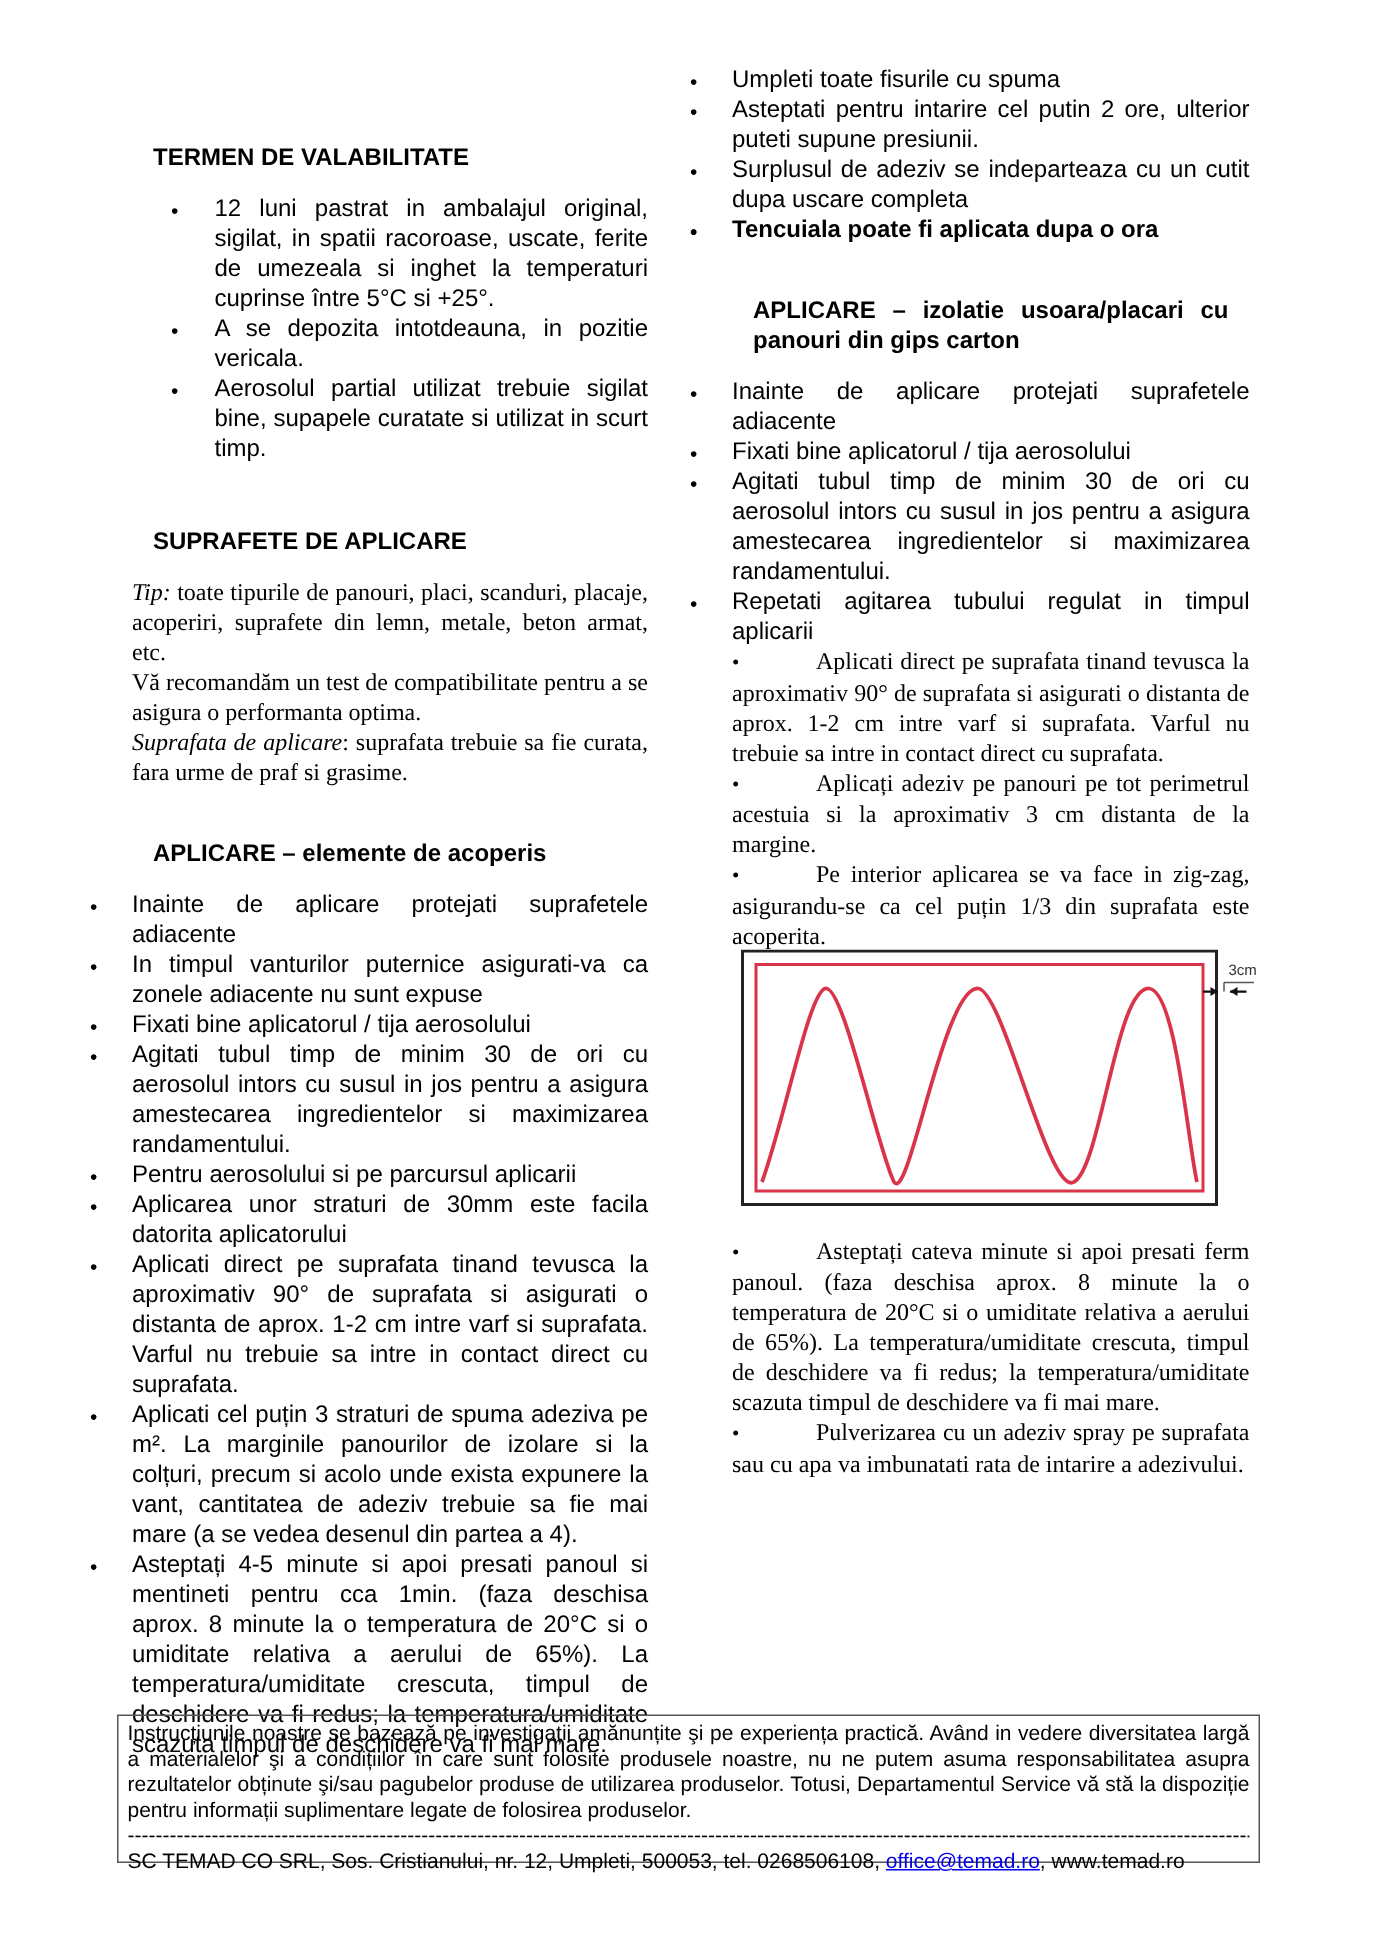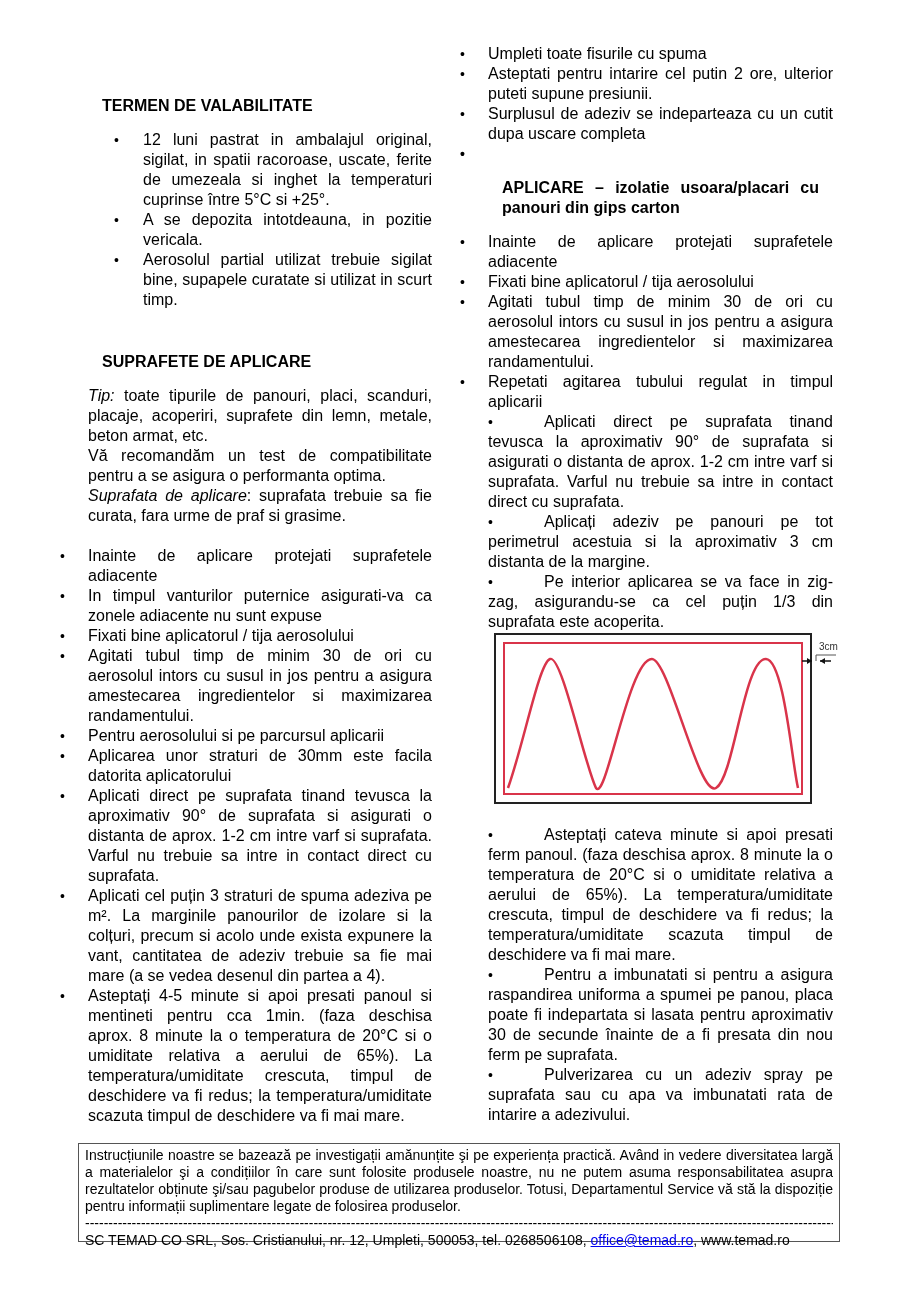--- a/index.html
+++ b/index.html
@@ -2,21 +2,21 @@
 <html><head>
 <meta charset="utf-8">
 <style>
   html, body { margin: 0; padding: 0; background: #ffffff; }
   body { width: 920px; height: 1300px; position: relative; overflow: hidden;
          font-family: "Liberation Sans", sans-serif; color: #000; }
   .col { position: absolute; font-size: 16px; line-height: 20px; text-align: justify; }
   .col-left { left: 88px; top: 82px; width: 344px; }
   .col-right { left: 488px; top: 44px; width: 345px; }
   .h { font-weight: bold; margin: 14px; text-align: left; }
-  .p { margin: 0; }
+  .p { margin: 0; font-family: Liberation Serif, serif; }
   .gap { height: 20px; }
   ul { margin: 0; padding: 0; list-style: none; }
   li { position: relative; margin: 0; }
   
   .ind li { padding-left: 55px; }
   .ind li .b { position: absolute; left: 26px; top: 0; }
   
   .out li { padding-left: 0; }
   .out li .b { position: absolute; left: -28px; top: 0; }
   
@@ -40,39 +40,40 @@
     <li><span class="b">•</span><span>A se depozita intotdeauna, in pozitie vericala.</span></li>
     <li><span class="b">•</span><span>Aerosolul partial utilizat trebuie sigilat bine, supapele curatate si utilizat in scurt timp.</span></li>
   </ul>
   <div class="gap"></div>
   <div class="gap" style="height:8px"></div>
   <p class="h">SUPRAFETE DE APLICARE</p>
   <p class="p"><em>Tip:</em><span> toate tipurile de panouri, placi, scanduri, placaje, acoperiri, suprafete din lemn, metale, beton armat, etc.</span></p>
   <p class="p">Vă recomandăm un test de compatibilitate pentru a se asigura o performanta optima.</p>
   <p class="p"><em>Suprafata de aplicare</em><span>: suprafata trebuie sa fie curata, fara urme de praf si grasime.</span></p>
   <div class="gap"></div>
+  <p class="h">APLICARE – elemente de acoperis</p>
   <ul class="out">
     <li><span class="b">•</span><span>Inainte de aplicare protejati suprafetele adiacente</span></li>
     <li><span class="b">•</span><span>In timpul vanturilor puternice asigurati-va ca zonele adiacente nu sunt expuse</span></li>
     <li><span class="b">•</span><span>Fixati bine aplicatorul / tija aerosolului</span></li>
     <li><span class="b">•</span><span>Agitati tubul timp de minim 30 de ori cu aerosolul intors cu susul in jos pentru a asigura amestecarea ingredientelor si maximizarea randamentului.</span></li>
     <li><span class="b">•</span><span>Pentru aerosolului si pe parcursul aplicarii</span></li>
     <li><span class="b">•</span><span>Aplicarea unor straturi de 30mm este facila datorita aplicatorului</span></li>
     <li><span class="b">•</span><span>Aplicati direct pe suprafata tinand tevusca la aproximativ 90° de suprafata si asigurati o distanta de aprox. 1-2 cm intre varf si suprafata. Varful nu trebuie sa intre in contact direct cu suprafata.</span></li>
     <li><span class="b">•</span><span>Aplicati cel puțin 3 straturi de spuma adeziva pe m². La marginile panourilor de izolare si la colțuri, precum si acolo unde exista expunere la vant, cantitatea de adeziv trebuie sa fie mai mare (a se vedea desenul din  partea a 4).</span></li>
     <li><span class="b">•</span><span>Asteptați 4-5 minute si apoi presati panoul si mentineti pentru cca 1min. (faza deschisa aprox. 8 minute la o temperatura de 20°C si o umiditate relativa a aerului de 65%). La temperatura/umiditate crescuta, timpul de deschidere va fi redus; la temperatura/umiditate scazuta timpul de deschidere va fi mai mare.</span></li>
   </ul>
 </div>
 
 <div class="col col-right">
   <ul class="out">
     <li><span class="b">•</span><span>Umpleti toate fisurile cu spuma</span></li>
     <li><span class="b">•</span><span>Asteptati pentru intarire cel putin 2 ore, ulterior puteti supune presiunii.</span></li>
     <li><span class="b">•</span><span>Surplusul de adeziv se indeparteaza cu un cutit dupa uscare completa</span></li>
-    <li style="font-weight:bold"><span class="b">•</span></li>
+    <li style="font-weight:bold"><span class="b">•</span><span>Tencuiala poate fi aplicata dupa o ora</span></li>
   </ul>
   <div class="gap"></div>
   <p class="h" style="text-align:justify">APLICARE – izolatie usoara/placari cu panouri din gips carton</p>
   <ul class="out">
     <li><span class="b">•</span><span>Inainte de aplicare protejati suprafetele adiacente</span></li>
     <li><span class="b">•</span><span>Fixati bine aplicatorul / tija aerosolului</span></li>
     <li><span class="b">•</span><span>Agitati tubul timp de minim 30 de ori cu aerosolul intors cu susul in jos pentru a asigura amestecarea ingredientelor si maximizarea randamentului.</span></li>
     <li><span class="b">•</span><span>Repetati agitarea tubului regulat in timpul aplicarii</span></li>
   </ul>
   <div class="inl">
@@ -92,21 +93,20 @@
     <line x1="308" y1="28" x2="318" y2="28" stroke="#111" stroke-width="1.5"></line>
     <polygon points="318,28 313,25 313,31" fill="#111"></polygon>
     <line x1="326" y1="28" x2="337" y2="28" stroke="#111" stroke-width="1.5"></line>
     <polygon points="326,28 331,25 331,31" fill="#111"></polygon>
     <text x="325" y="17" font-size="10" font-family="Liberation Sans, sans-serif" fill="#333">3cm</text>
   </svg>
 </div>
 
 <div class="col col-right inl" style="top:825px">
   <p class="p"><span class="b">•</span><span>Asteptați cateva minute si apoi presati ferm panoul. (faza deschisa aprox. 8 minute la o temperatura de 20°C si o umiditate relativa a aerului de 65%). La temperatura/umiditate crescuta, timpul de deschidere va fi redus; la temperatura/umiditate scazuta timpul de deschidere va fi mai mare.</span></p>
-  <p class="p"><span class="b">•</span><span>Pentru a imbunatati si pentru a asigura raspandirea uniforma a spumei pe panou, placa poate fi indepartata si lasata pentru aproximativ 30 de secunde înainte de a fi presata din nou ferm pe suprafata.</span></p>
   <p class="p"><span class="b">•</span><span>Pulverizarea cu un adeziv spray pe suprafata sau cu apa va imbunatati rata de intarire a adezivului.</span></p>
 </div>
 
 <div class="footer">
   <div>Instrucțiunile noastre se bazează pe investigații amănunțite şi pe experiența practică. Având in vedere diversitatea largă a  materialelor şi a condițiilor în care sunt folosite produsele noastre, nu ne putem asuma responsabilitatea asupra rezultatelor obținute şi/sau pagubelor produse  de utilizarea produselor. Totusi, Departamentul Service vă stă la dispoziție pentru informații suplimentare legate de folosirea produselor.</div>
   <div class="dash">------------------------------------------------------------------------------------------------------------------------------------------------------------------------------------------------------</div>
   <div style="text-align:left">
     <span>SC TEMAD CO SRL, Sos. Cristianului, nr. 12, Umpleti, 500053, tel. 0268506108, </span><a href="#">office@temad.ro</a><span>, www.temad.ro</span>
   </div>
 </div>

